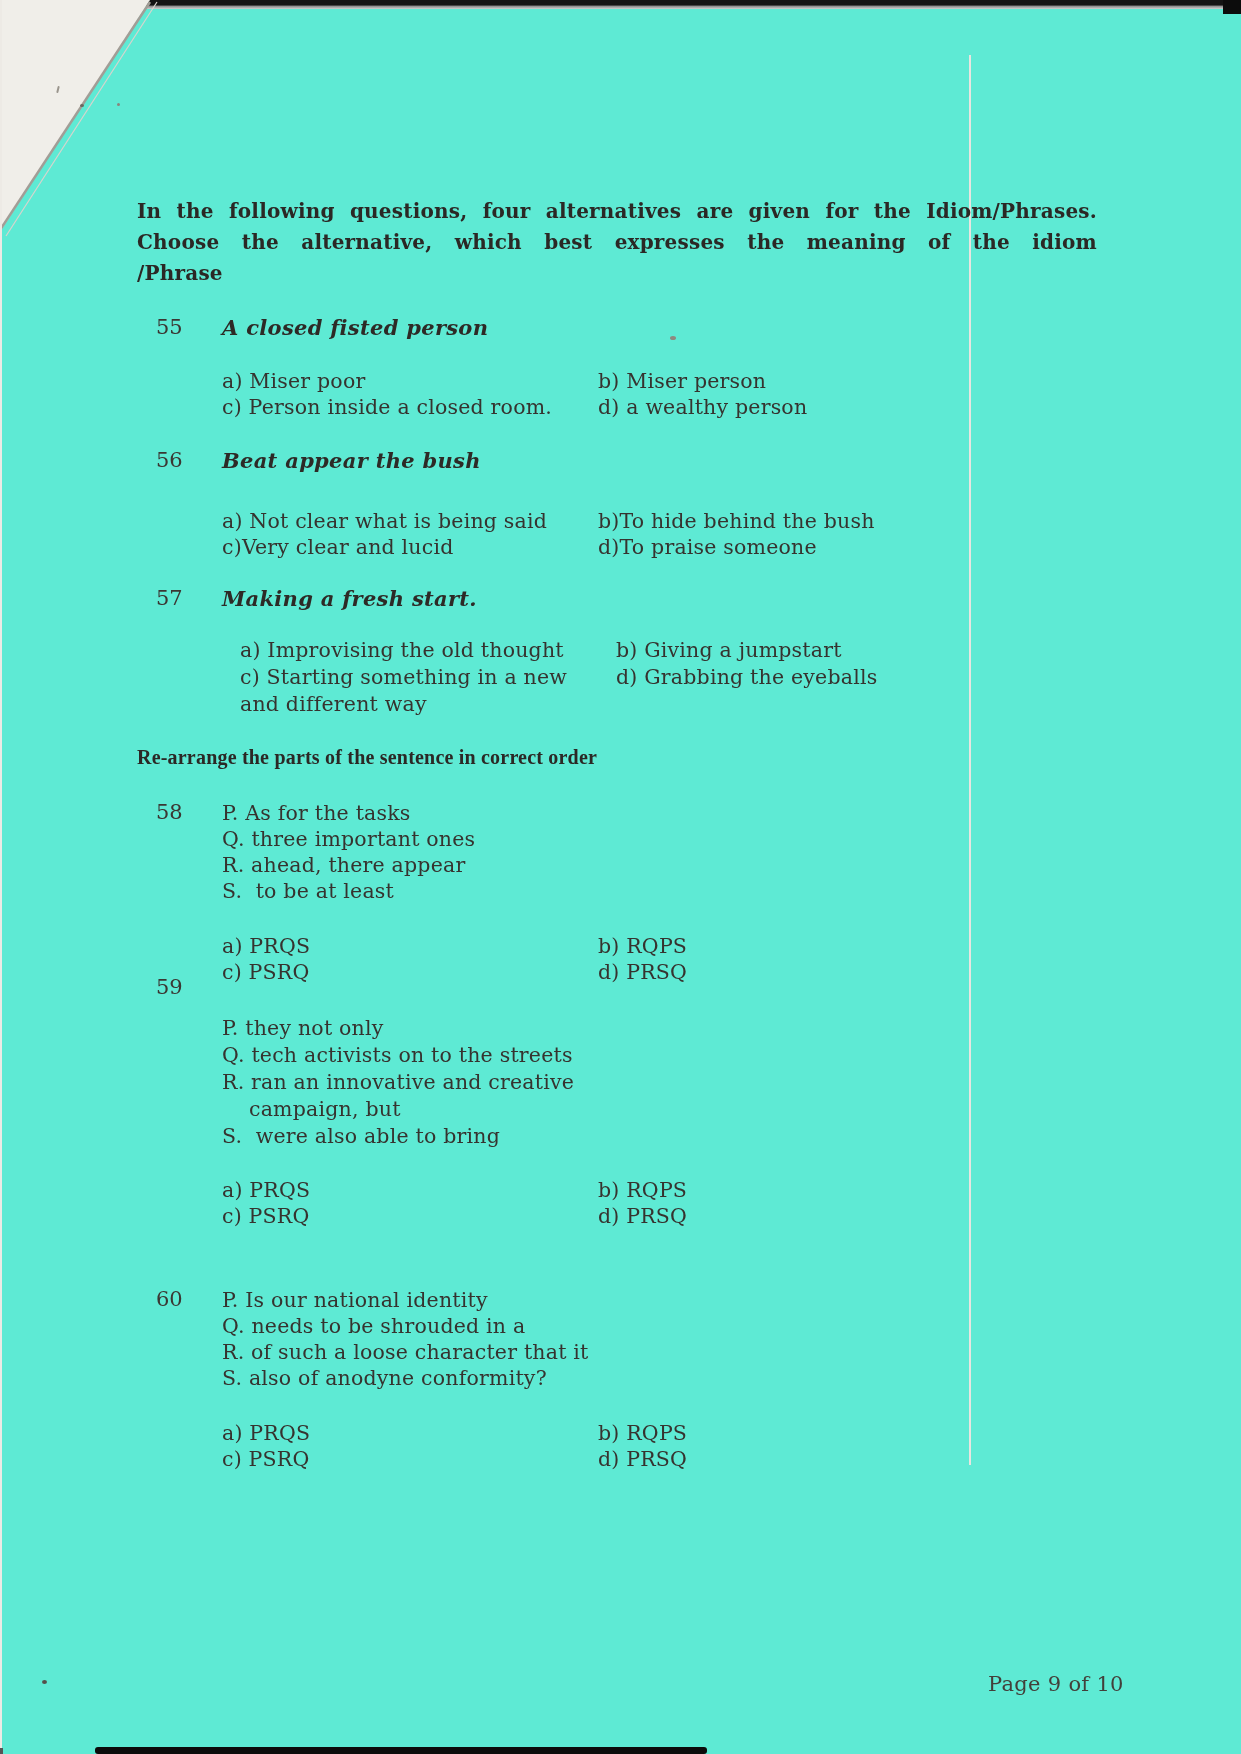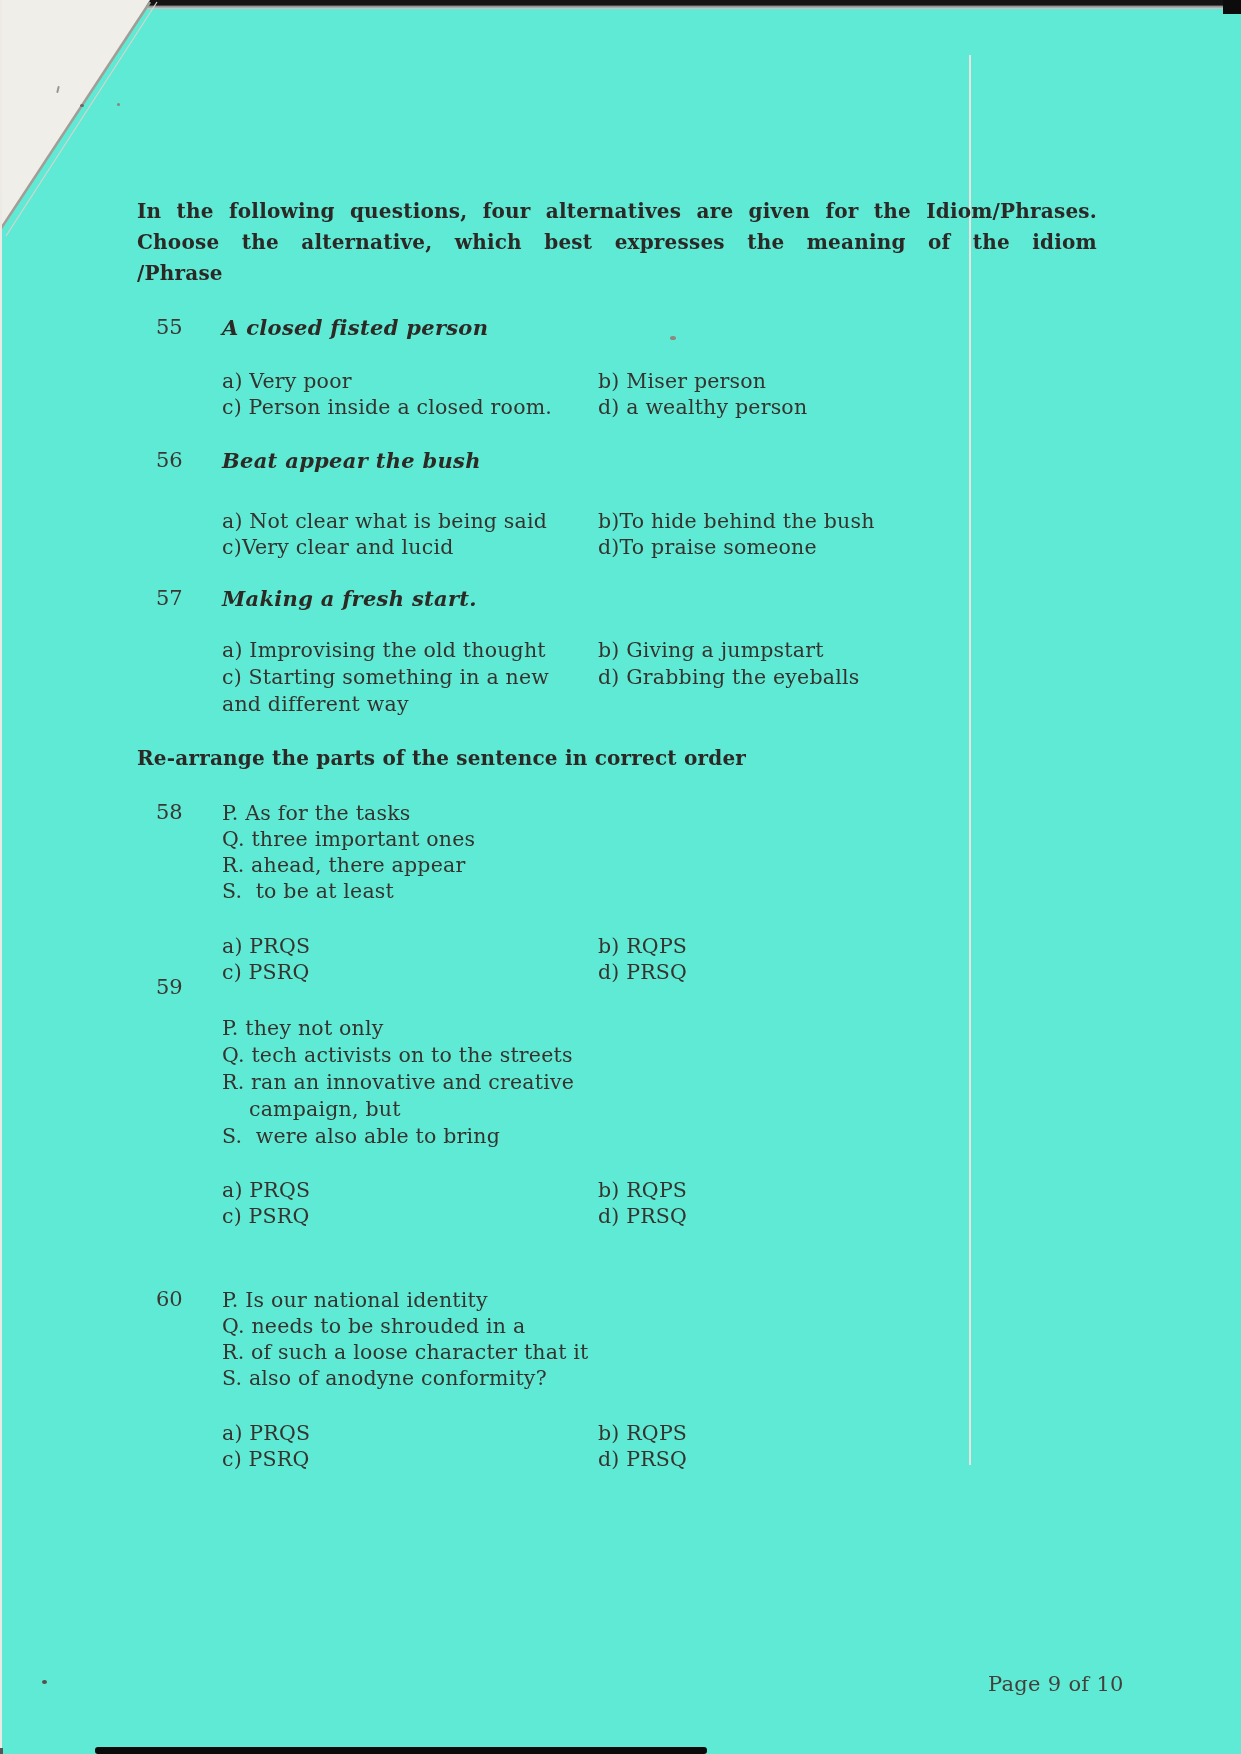--- a/index.html
+++ b/index.html
@@ -31,27 +31,27 @@
   .instructions{
     position:absolute;left:137px;top:196px;width:960px;
     font-size:20px;font-weight:700;color:#2b2825;
     line-height:31px;letter-spacing:.2px;
   }
   .jline{text-align:justify;text-align-last:justify;}
   .qnum{position:absolute;left:156px;font-size:21px;color:#3b3733;}
   .prompt{position:absolute;left:222px;font-size:21px;font-weight:700;font-style:italic;
     letter-spacing:.3px;color:#2d2a26;}
   .sec-head{position:absolute;left:137px;top:746px;font-size:20px;font-weight:700;
-    color:#2b2825;letter-spacing:.2px;}
+    color:#2b2825;letter-spacing:.2px;font-family:Liberation Serif, serif;}
   .opts{
     position:absolute;left:222px;width:766px;
     display:grid;grid-template-columns:376px auto;
     font-size:20.5px;line-height:26px;letter-spacing:.2px;
   }
-  .opts.tall{line-height:27px;}
+  .opts.tall{line-height:27px;margin-left:18px;}
   .opt{padding-right:6px;}
   .parts{position:absolute;left:222px;width:410px;box-sizing:border-box;
     font-size:20.5px;line-height:26px;letter-spacing:.2px;}
   .parts.lh27{line-height:27px;}
   .part{white-space:pre-wrap;padding-left:27px;text-indent:-27px;}
   .footer{position:absolute;left:988px;top:1672px;font-size:21px;color:#433f3a;letter-spacing:.3px;}
 </style>
 </head>
 <body>
 
@@ -76,21 +76,21 @@
 
   <div class="instructions">
     <div class="jline">In the following questions, four alternatives are given for the Idiom/Phrases.</div>
     <div class="jline">Choose the alternative, which best expresses the meaning of the idiom</div>
     <div>/Phrase</div>
   </div>
 
   <div class="qnum" style="top:315px">55</div>
   <div class="prompt" style="top:315px">A closed fisted person</div>
   <div class="opts" style="top:368px">
-    <div class="opt">a) Very poor</div>
+    <div class="opt">a) Miser poor</div>
     <div class="opt">b) Miser person</div>
     <div class="opt">c) Person inside a closed room.</div>
     <div class="opt">d) a wealthy person</div>
   </div>
 
   <div class="qnum" style="top:448px">56</div>
   <div class="prompt" style="top:448px">Beat appear the bush</div>
   <div class="opts" style="top:508px">
     <div class="opt">a) Not clear what is being said</div>
     <div class="opt">b)To hide behind the bush</div>

